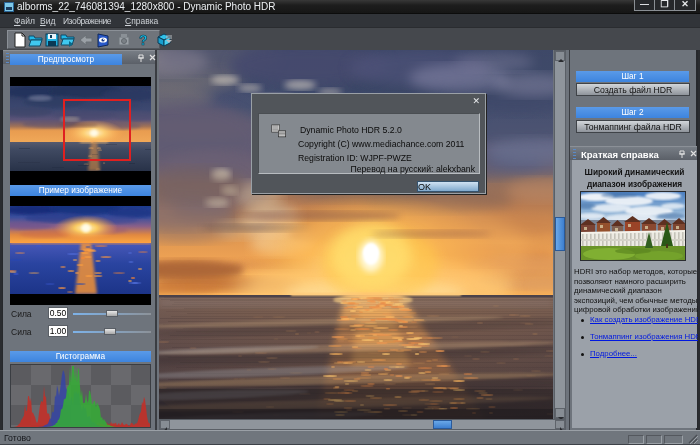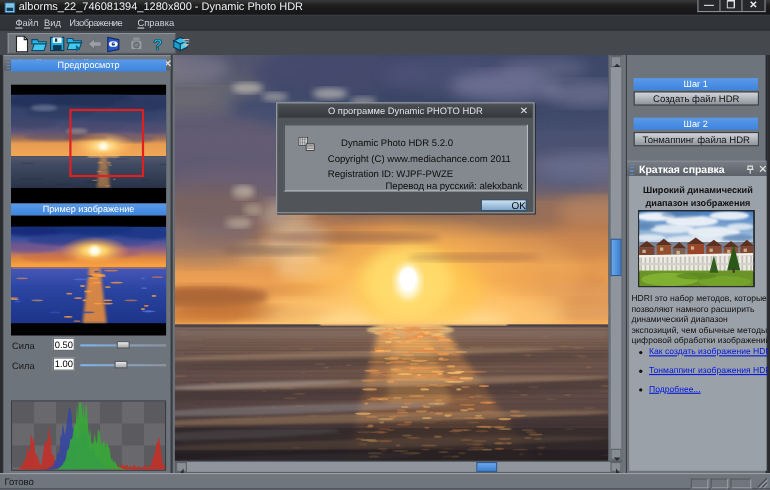--- a/index.html
+++ b/index.html
@@ -81,23 +81,23 @@
 .spanel { position:absolute; top:4px; width:24px; height:9px; border:1px solid; border-color:#54585e #9aa0a6 #9aa0a6 #54585e; }
 
 
 #dialog { left:251px; top:93px; width:235px; height:101px; background:#51555a;
   border:1px solid #9aa0a6; box-shadow:1px 1px 0 #222; }
 #dlgtitle { position:absolute; left:1px; top:1px; width:231px; height:12px; background:linear-gradient(#4a4e53,#35383c);
   color:#dde0e4; font-size:8.5px; text-align:center; line-height:12px; }
 #dlginner { position:absolute; left:6px; top:19px; width:222px; height:61px; background:#84898f;
   border:1px solid; border-color:#4a4e52 #b8bcc0 #b8bcc0 #4a4e52; }
 .dlgline { position:absolute; font-size:8.7px; color:#0c0c0c; white-space:nowrap; }
-#okbtn { position:absolute; left:185px; top:87px; width:42px; height:11px;
+#okbtn { position:absolute; left:165px; top:87px; width:62px; height:11px;
   background:linear-gradient(#cfe2f2,#7fa8cc); border:1px solid #35536e;
-  font-size:9px; color:#0a0a0a; text-align:right; line-height:10px; }
+  font-size:9px; color:#0a0a0a; text-align:left; line-height:10px; }
 </style>
 </head>
 <body>
 
 <div class="abs" id="titlebar"></div>
 <svg class="abs" id="appicon" viewBox="0 0 10 10">
     <rect x="0" y="0" width="10" height="10" fill="#2a6496"></rect>
     <rect x="1" y="1" width="8" height="8" fill="#7ec8e8"></rect>
     <rect x="2" y="5" width="6" height="3" fill="#1a3a5c"></rect>
   </svg>
@@ -168,21 +168,21 @@
     <div class="phdr" style="left:0;top:0;width:152px;">
       <div class="hgrip" style="background:repeating-linear-gradient(#5a8ac8 0 1px, transparent 1px 3px);"></div>
       <span class="t">Свойства файла</span>
       <svg class="pin" style="left:134px;top:3px;" width="8" height="9" viewBox="0 0 8 9">
         <path d="M2 1h4v3h-4z M1 4h6 M4 4v4" stroke="#e0e0e0" stroke-width="1" fill="none"></path>
       </svg>
       <svg class="x" style="left:146px;top:3px;" width="7" height="7" viewBox="0 0 7 7">
         <path d="M1 1l5 5 M6 1l-5 5" stroke="#e0e0e0" stroke-width="1.2"></path>
       </svg>
     </div>
-    <div class="bluebar" style="left:7px;top:4px;width:141px;text-align:center;">Предпросмотр</div>
+    <div class="bluebar" style="left:7px;top:4px;width:112px;text-align:center;">Предпросмотр</div>
     <div class="thumbbox" style="top:27px;height:108px;">
       <div style="position:absolute;left:0;top:9px;"><svg width="141" height="85" viewBox="0 0 141 85">
           <defs>
             <linearGradient id="t1xs" x1="0" y1="0" x2="0" y2="1">
               <stop offset="0" stop-color="#2c3a60"></stop>
               <stop offset="0.42" stop-color="#3d4870"></stop>
               <stop offset="0.60" stop-color="#5c5478"></stop>
               <stop offset="0.72" stop-color="#a07258"></stop>
               <stop offset="0.80" stop-color="#e89c50"></stop>
               <stop offset="1" stop-color="#f0a858"></stop>
@@ -325,20 +325,21 @@
         </svg></div>
     </div>
     <span class="sliderlab" style="left:8px;top:259px;">Сила</span>
     <div class="numbox" style="left:45px;top:257px;">0.50</div>
     <div class="sltrack" style="left:70px;top:263px;width:78px;"></div>
     <div class="slthumb" style="left:103px;top:260px;"></div>
     <span class="sliderlab" style="left:8px;top:277px;">Сила</span>
     <div class="numbox" style="left:45px;top:275px;">1.00</div>
     <div class="sltrack" style="left:70px;top:281px;width:78px;"></div>
     <div class="slthumb" style="left:101px;top:278px;"></div>
+    <div class="bluebar" style="left:7px;top:301px;width:141px;">Гистограмма</div>
     <div id="histbox"><svg width="139" height="62" viewBox="0 0 139 62">
         <path d="M0,62 L0,62.0 L1,62.0 L2,61.9 L3,61.9 L4,61.7 L5,61.5 L6,61.3 L7,60.2 L8,59.1 L9,58.3 L10,55.2 L11,54.3 L12,52.2 L13,50.4 L14,39.8 L15,46.1 L16,45.5 L17,31.2 L18,31.0 L19,36.9 L20,32.8 L21,47.7 L22,47.4 L23,50.0 L24,51.9 L25,56.0 L26,58.3 L27,55.7 L28,47.7 L29,40.4 L30,36.8 L31,36.1 L32,37.4 L33,21.0 L34,31.7 L35,31.5 L36,47.6 L37,49.1 L38,48.2 L39,53.4 L40,56.7 L41,59.6 L42,60.9 L43,61.4 L44,61.7 L45,61.9 L46,62.0 L47,62.0 L48,62.0 L49,62.0 L50,62.0 L51,62.0 L52,62.0 L53,62.0 L54,62.0 L55,62.0 L56,62.0 L57,62.0 L58,60.4 L59,57.5 L60,57.9 L61,60.0 L62,60.6 L63,59.4 L64,59.5 L65,59.3 L66,59.9 L67,59.5 L68,60.6 L69,60.2 L70,58.9 L71,60.7 L72,58.3 L73,60.4 L74,60.5 L75,60.9 L76,58.0 L77,58.0 L78,57.9 L79,59.9 L80,60.5 L81,59.1 L82,58.7 L83,60.1 L84,59.3 L85,59.7 L86,60.8 L87,57.5 L88,60.7 L89,57.3 L90,59.8 L91,58.6 L92,60.0 L93,60.1 L94,60.3 L95,60.8 L96,57.0 L97,60.3 L98,58.3 L99,60.0 L100,56.4 L101,59.1 L102,58.2 L103,58.4 L104,58.5 L105,57.4 L106,60.6 L107,58.9 L108,58.1 L109,60.1 L110,59.2 L111,57.1 L112,58.7 L113,59.9 L114,59.7 L115,58.7 L116,58.9 L117,60.3 L118,61.1 L119,60.1 L120,57.9 L121,57.8 L122,59.0 L123,60.2 L124,58.8 L125,58.6 L126,58.2 L127,55.6 L128,51.3 L129,48.3 L130,46.7 L131,36.8 L132,39.0 L133,31.8 L134,34.7 L135,42.4 L136,50.9 L137,56.3 L138,58.5 L139,58.3 L139,62 Z" fill="#c23028" fill-opacity="0.9"></path>
         <path d="M0,62 L0,62.0 L1,62.0 L2,62.0 L3,62.0 L4,62.0 L5,62.0 L6,62.0 L7,62.0 L8,62.0 L9,62.0 L10,62.0 L11,62.0 L12,62.0 L13,62.0 L14,62.0 L15,62.0 L16,62.0 L17,62.0 L18,62.0 L19,62.0 L20,62.0 L21,62.0 L22,62.0 L23,62.0 L24,62.0 L25,62.0 L26,61.9 L27,61.9 L28,61.8 L29,61.8 L30,61.7 L31,61.5 L32,61.4 L33,60.8 L34,59.9 L35,59.7 L36,59.3 L37,58.6 L38,55.8 L39,52.9 L40,54.2 L41,46.4 L42,47.8 L43,46.2 L44,29.9 L45,32.2 L46,20.0 L47,24.2 L48,30.8 L49,25.2 L50,17.8 L51,9.8 L52,5.3 L53,6.4 L54,11.1 L55,24.9 L56,22.8 L57,27.5 L58,28.7 L59,37.1 L60,31.6 L61,32.4 L62,40.3 L63,24.6 L64,29.4 L65,25.7 L66,27.9 L67,29.2 L68,26.0 L69,38.1 L70,39.4 L71,46.6 L72,39.1 L73,42.2 L74,44.2 L75,42.1 L76,51.3 L77,52.4 L78,50.4 L79,51.7 L80,54.8 L81,57.6 L82,57.3 L83,56.9 L84,58.6 L85,59.3 L86,60.0 L87,60.1 L88,60.6 L89,60.8 L90,61.0 L91,61.3 L92,61.6 L93,61.7 L94,61.7 L95,61.8 L96,61.8 L97,61.9 L98,61.9 L99,61.9 L100,62.0 L101,62.0 L102,62.0 L103,62.0 L104,62.0 L105,62.0 L106,62.0 L107,62.0 L108,62.0 L109,62.0 L110,62.0 L111,62.0 L112,62.0 L113,62.0 L114,62.0 L115,62.0 L116,62.0 L117,62.0 L118,62.0 L119,62.0 L120,62.0 L121,62.0 L122,62.0 L123,62.0 L124,62.0 L125,62.0 L126,62.0 L127,62.0 L128,62.0 L129,62.0 L130,62.0 L131,62.0 L132,62.0 L133,62.0 L134,62.0 L135,62.0 L136,62.0 L137,62.0 L138,62.0 L139,62.0 L139,62 Z" fill="#3545a5" fill-opacity="0.85"></path>
         <path d="M0,62 L0,62.0 L1,62.0 L2,62.0 L3,62.0 L4,62.0 L5,62.0 L6,62.0 L7,62.0 L8,62.0 L9,62.0 L10,62.0 L11,62.0 L12,62.0 L13,62.0 L14,62.0 L15,62.0 L16,62.0 L17,62.0 L18,62.0 L19,62.0 L20,62.0 L21,62.0 L22,62.0 L23,62.0 L24,62.0 L25,62.0 L26,62.0 L27,62.0 L28,62.0 L29,62.0 L30,62.0 L31,62.0 L32,62.0 L33,62.0 L34,62.0 L35,61.9 L36,61.9 L37,61.8 L38,61.7 L39,61.7 L40,61.3 L41,61.2 L42,60.9 L43,59.8 L44,59.9 L45,58.0 L46,57.9 L47,55.0 L48,54.4 L49,51.5 L50,44.1 L51,44.4 L52,40.8 L53,33.8 L54,34.5 L55,32.2 L56,23.0 L57,21.1 L58,19.4 L59,1.0 L60,18.0 L61,1.0 L62,1.0 L63,1.0 L64,15.3 L65,1.0 L66,17.8 L67,2.7 L68,4.6 L69,22.0 L70,31.8 L71,24.6 L72,37.7 L73,38.3 L74,37.2 L75,28.6 L76,35.2 L77,38.1 L78,26.2 L79,25.4 L80,30.7 L81,39.5 L82,38.2 L83,36.1 L84,35.8 L85,42.2 L86,37.3 L87,39.6 L88,41.6 L89,44.8 L90,53.2 L91,51.5 L92,55.7 L93,53.8 L94,55.9 L95,57.2 L96,59.3 L97,60.1 L98,59.8 L99,60.6 L100,60.9 L101,61.3 L102,61.4 L103,61.7 L104,61.8 L105,61.9 L106,61.9 L107,61.9 L108,61.9 L109,62.0 L110,62.0 L111,62.0 L112,62.0 L113,62.0 L114,62.0 L115,62.0 L116,62.0 L117,62.0 L118,62.0 L119,62.0 L120,62.0 L121,62.0 L122,62.0 L123,62.0 L124,62.0 L125,62.0 L126,62.0 L127,62.0 L128,62.0 L129,62.0 L130,62.0 L131,62.0 L132,62.0 L133,62.0 L134,62.0 L135,62.0 L136,62.0 L137,62.0 L138,62.0 L139,62.0 L139,62 Z" fill="#35ae35" fill-opacity="0.85"></path>
       </svg></div>
   </div>
 
 <div class="abs" id="canvas"><svg width="394" height="369" viewBox="0 0 394 369">
       <defs>
 <linearGradient id="sky" x1="0" y1="0" x2="0" y2="1">
@@ -971,29 +972,28 @@
   <div class="spanel" style="left:628px;width:16px;"></div>
   <div class="spanel" style="left:646px;width:16px;"></div>
   <div class="spanel" style="left:664px;width:19px;"></div>
     <svg style="position:absolute;left:688px;top:3px;" width="10" height="10" viewBox="0 0 10 10">
       <path d="M9 1L1 9M9 5L5 9M9 9l0 0" stroke="#4a4e54" stroke-width="1.3"></path>
       <path d="M10 2L2 10M10 6L6 10" stroke="#9aa0a6" stroke-width="1"></path>
     </svg>
 </div>
 
 <div class="abs" id="dialog">
-  <div id="dlgtitle">О программе Dynamic PHOTO HDR</div>
   <span style="position:absolute; right:5px; top:2px; color:#e8eaec; font-size:9px;">✕</span>
   <div id="dlginner">
       <svg style="position:absolute;left:12px;top:10px;" width="16" height="15" viewBox="0 0 24 22">
         <rect x="1" y="1" width="12" height="11" fill="#e8e8e8" stroke="#333" stroke-width="1"></rect>
         <path d="M2 2h10M2 4h10M2 6h10M2 8h10M2 10h10" stroke="#888" stroke-width="0.8"></path>
         <path d="M3 1v11M6 1v11M9 1v11" stroke="#666" stroke-width="0.8"></path>
         <rect x="11" y="10" width="11" height="9" fill="#d8d8d8" stroke="#222" stroke-width="1"></rect>
         <path d="M12 12h9M12 14h9M12 16h9" stroke="#555" stroke-width="0.8"></path>
       </svg>
-    <span class="dlgline" style="left:39px; top:11px;padding-left:12px;">Dynamic Photo HDR 5.2.0</span>
+    <span class="dlgline" style="left:29px; top:11px;padding-left:12px;">Dynamic Photo HDR 5.2.0</span>
     <span class="dlgline" style="left:39px; top:25px;">Copyright (C) www.mediachance.com 2011</span>
     <span class="dlgline" style="left:39px; top:39px;">Registration ID: WJPF-PWZE</span>
     <span class="dlgline" style="right:4px; top:50px;">Перевод на русский: alekxbank</span>
   </div>
   <div id="okbtn">OK</div>
 </div>
 
 </body></html>

